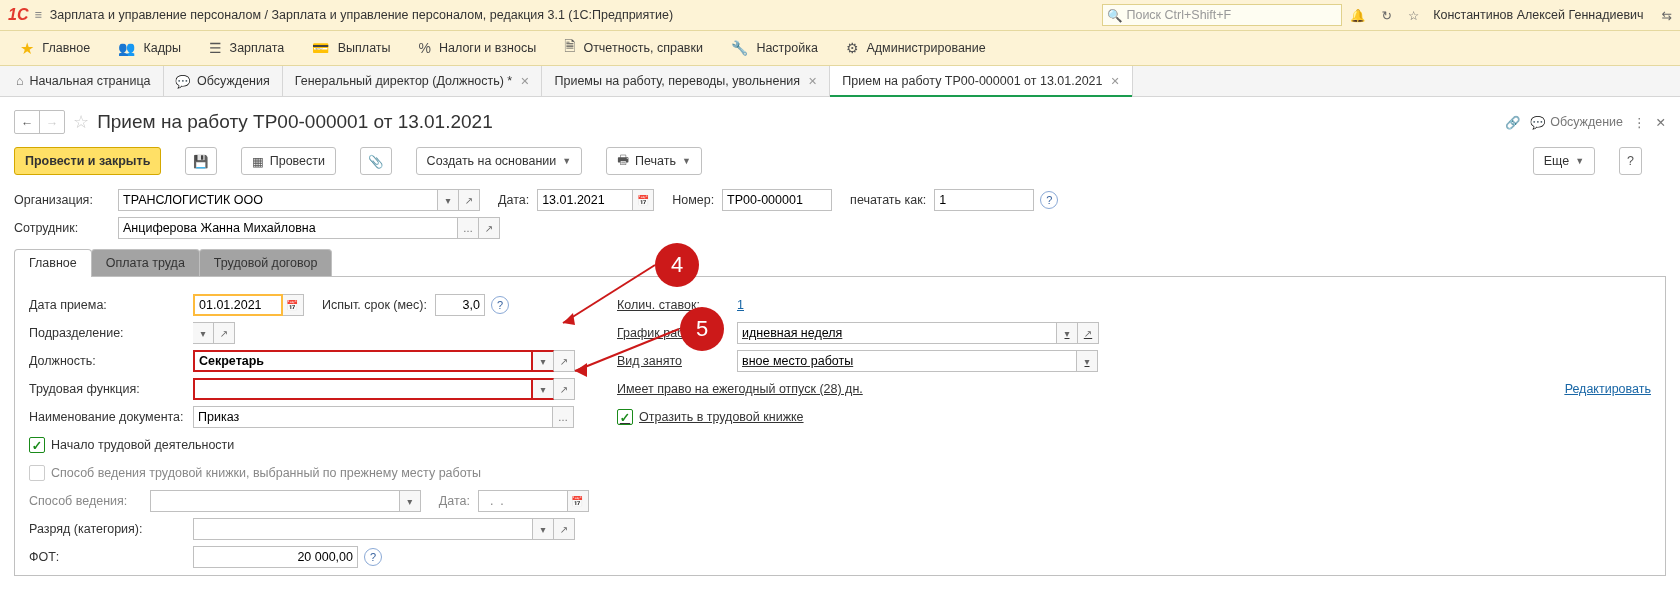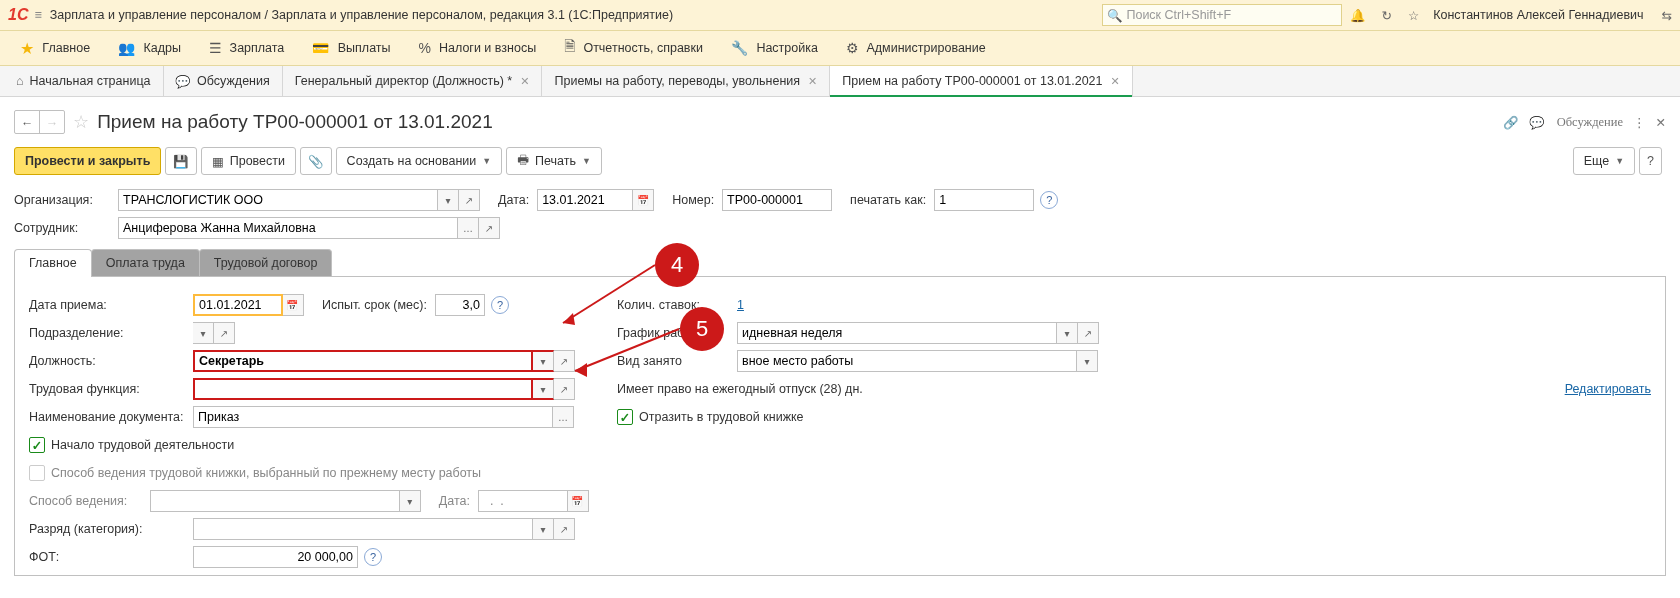--- a/index.html
+++ b/index.html
@@ -44,21 +44,21 @@
   .doc-area { padding:10px 14px; }
   .doc-header { display:flex; align-items:center; height:30px; }
   .nav-arrows { display:flex; border:1px solid var(--border); border-radius:2px; overflow:hidden; margin-right:8px; }
   .nav-arrows div { width:24px; height:22px; display:flex; align-items:center; justify-content:center; color:#555; }
   .nav-arrows div + div { border-left:1px solid var(--border); color:#ccc; }
   .star-icon { color:#ccc; font-size:18px; margin-right:8px; }
   .doc-title { font-size:19px; font-weight:normal; flex:1; }
   .doc-header .hdr-btn { color:#777; margin-left:10px; display:flex; align-items:center; }
 
   .toolbar { display:flex; align-items:center; margin:10px 0 14px; }
-  .btn { height:26px; display:inline-flex; align-items:center; padding:0 10px; border:1px solid var(--border); border-radius:3px; background:#fff; cursor:pointer; margin-right:4px; }
+  .btn { height:26px; display:inline-flex; align-items:center; padding:0 10px; border:1px solid var(--border); border-radius:3px; background:#fff; cursor:pointer; margin-right:24px; }
   .btn.primary { background:var(--yellow-btn); border-color:var(--yellow-btn-border); font-weight:bold; }
   .btn.icon-only { padding:0 7px; }
   .btn .b-icon { margin-right:6px; color:#555; }
   .btn.icon-only .b-icon { margin-right:0; }
   .btn .caret { margin-left:6px; font-size:9px; color:#666; }
   .toolbar .spacer { flex:1; }
 
   .form-row { display:flex; align-items:center; margin-bottom:6px; }
   .lbl { width:104px; }
   .field { display:flex; align-items:stretch; height:22px; }
@@ -67,21 +67,21 @@
   .inline-lbl { margin:0 8px 0 18px; }
 
   .sub-tabs { display:flex; border-bottom:1px solid var(--border); margin-top:10px; }
   .sub-tabs .stab { padding:6px 14px; border:1px solid var(--border); border-bottom:none; margin-right:-1px; background:#a3a3a3; border-top-left-radius:4px; border-top-right-radius:4px; cursor:pointer; }
   .sub-tabs .stab.active { background:#fff; position:relative; }
   .sub-tabs .stab.active::after { content:""; position:absolute; left:0; right:0; bottom:-1px; height:1px; background:#fff; }
 
   .panel-cols { display:flex; padding:14px 0 4px; position:relative; border:1px solid var(--border); border-top:none; }
   .col { padding:0 14px; }
   .col.left { width:560px; }
-  .col.right { flex:1; }
+  .col.right { flex:1;text-decoration:underline; }
   .prow { display:flex; align-items:center; min-height:28px; }
   .prow .plabel { width:164px; }
   .col.right .prow .plabel { width:120px; }
 
   input.xs { width:72px; }
   input.md { width:340px; }
 
   .field.hl-orange input { border:2px solid var(--hl-orange); }
   .field.hl-red input { border:2px solid var(--hl-red);font-weight:bold; }
   .field.hl-red .fbtn.dd { border-top:2px solid var(--hl-red); border-bottom:2px solid var(--hl-red); }
@@ -178,21 +178,21 @@
 
 <div class="doc-area">
   <div class="doc-header">
     <div class="nav-arrows">
       <div>←</div>
       <div>→</div>
     </div>
     <span class="star-icon">☆</span>
     <span class="doc-title">Прием на работу ТР00-000001 от 13.01.2021</span>
     <span class="hdr-btn">🔗</span>
-    <span class="hdr-btn">💬 <span style="margin-left:12px;font-family:Liberation Serif, serif;">Обсуждение</span></span>
+    <span class="hdr-btn">💬 <span style="margin-left:4px;">Обсуждение</span></span>
     <span class="hdr-btn">⋮</span>
     <span class="hdr-btn">✕</span>
   </div>
 
   <div class="toolbar">
     <div class="btn primary">
         <span>Провести и закрыть</span>
       </div>
     <div class="btn icon-only">
         <span class="b-icon">💾</span>

